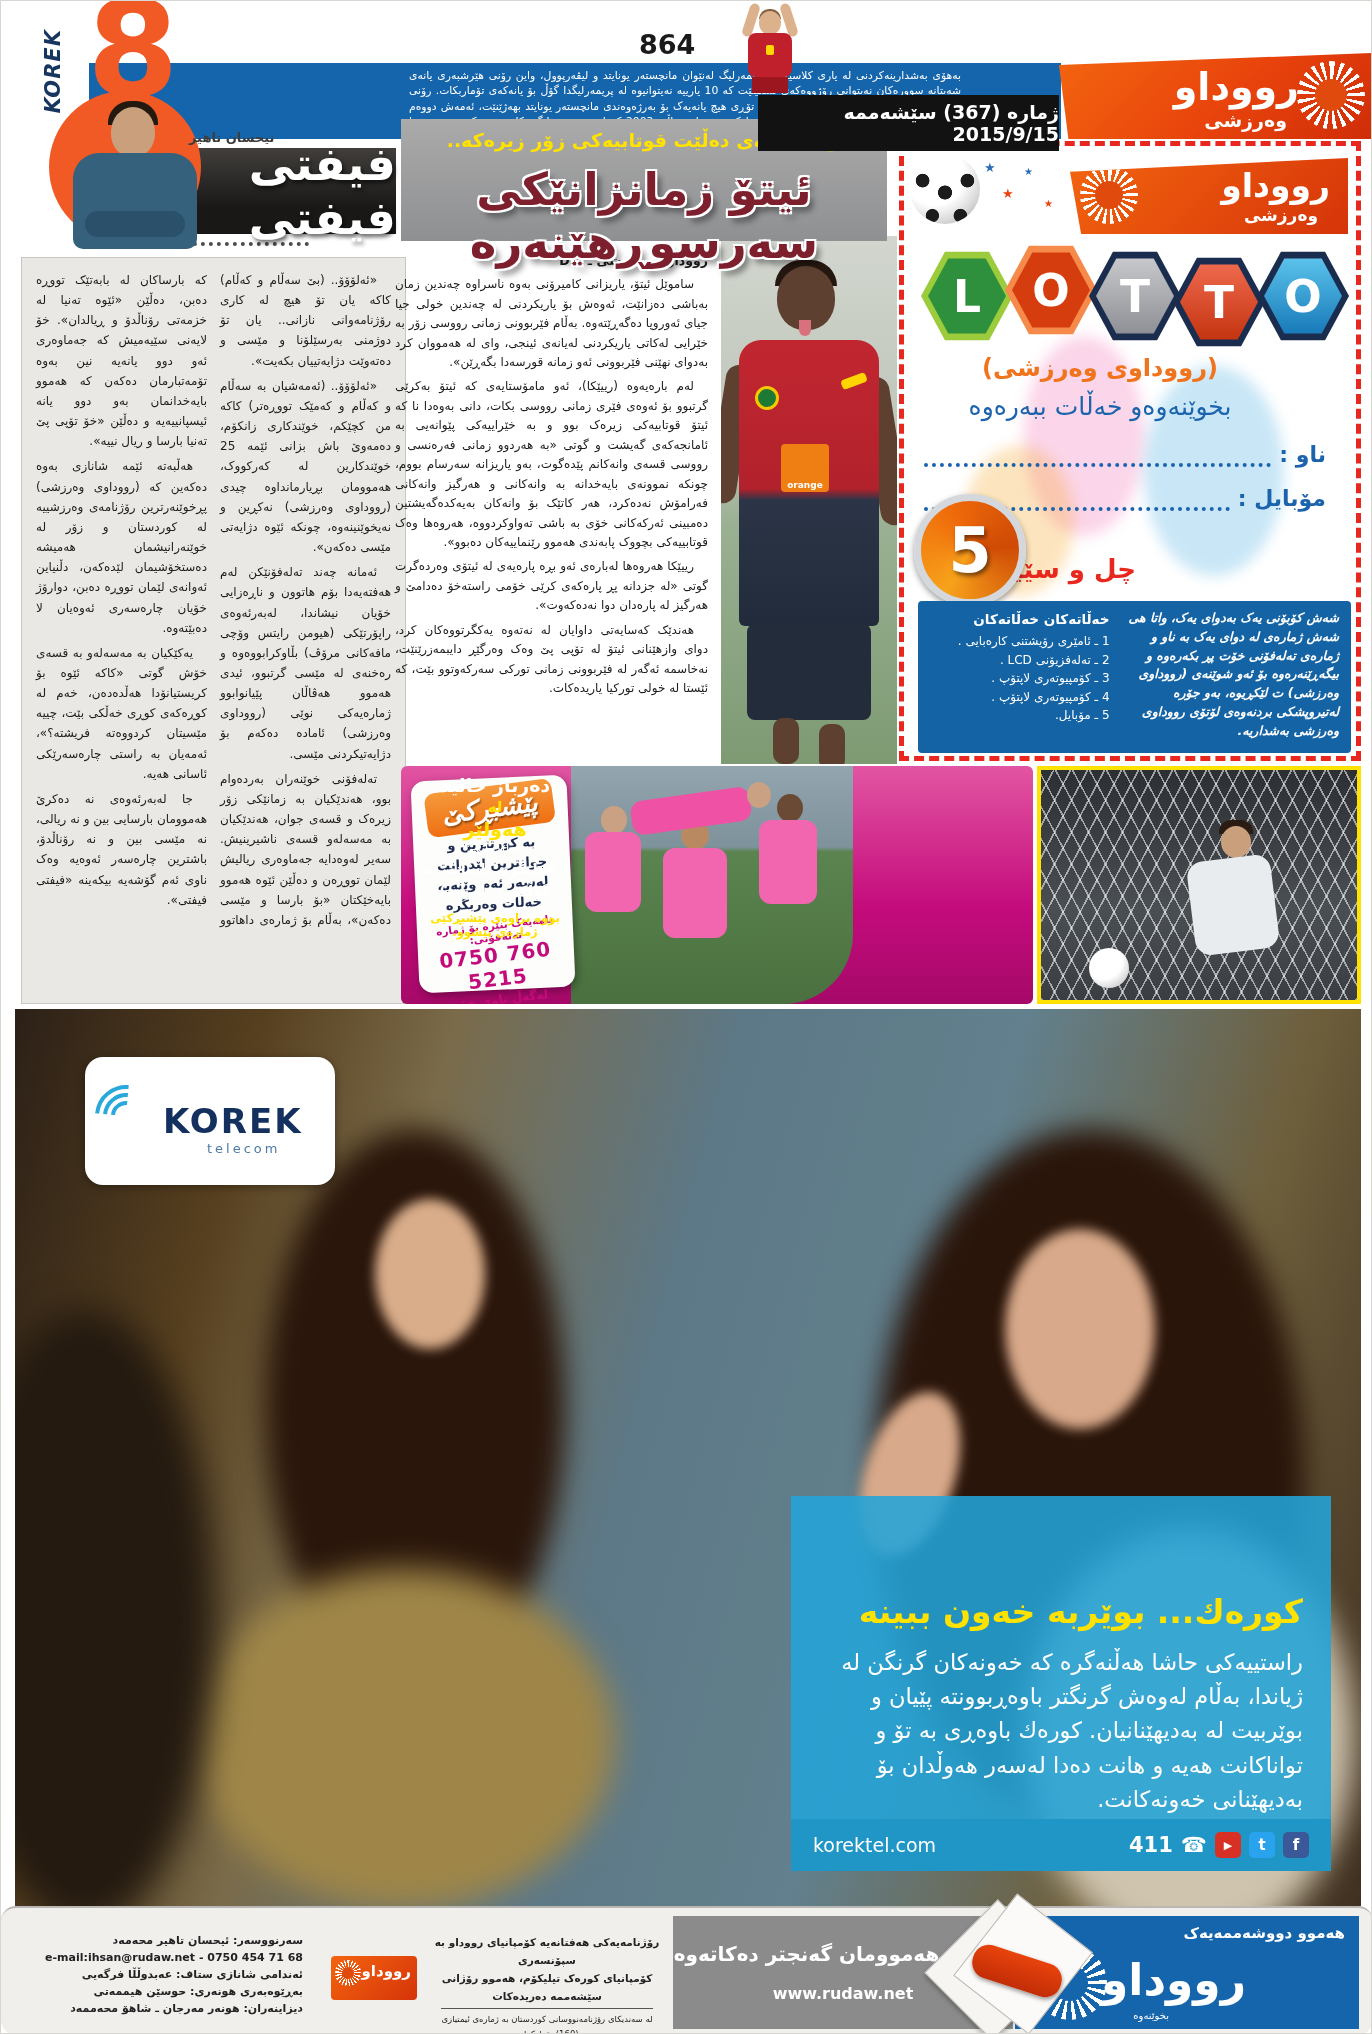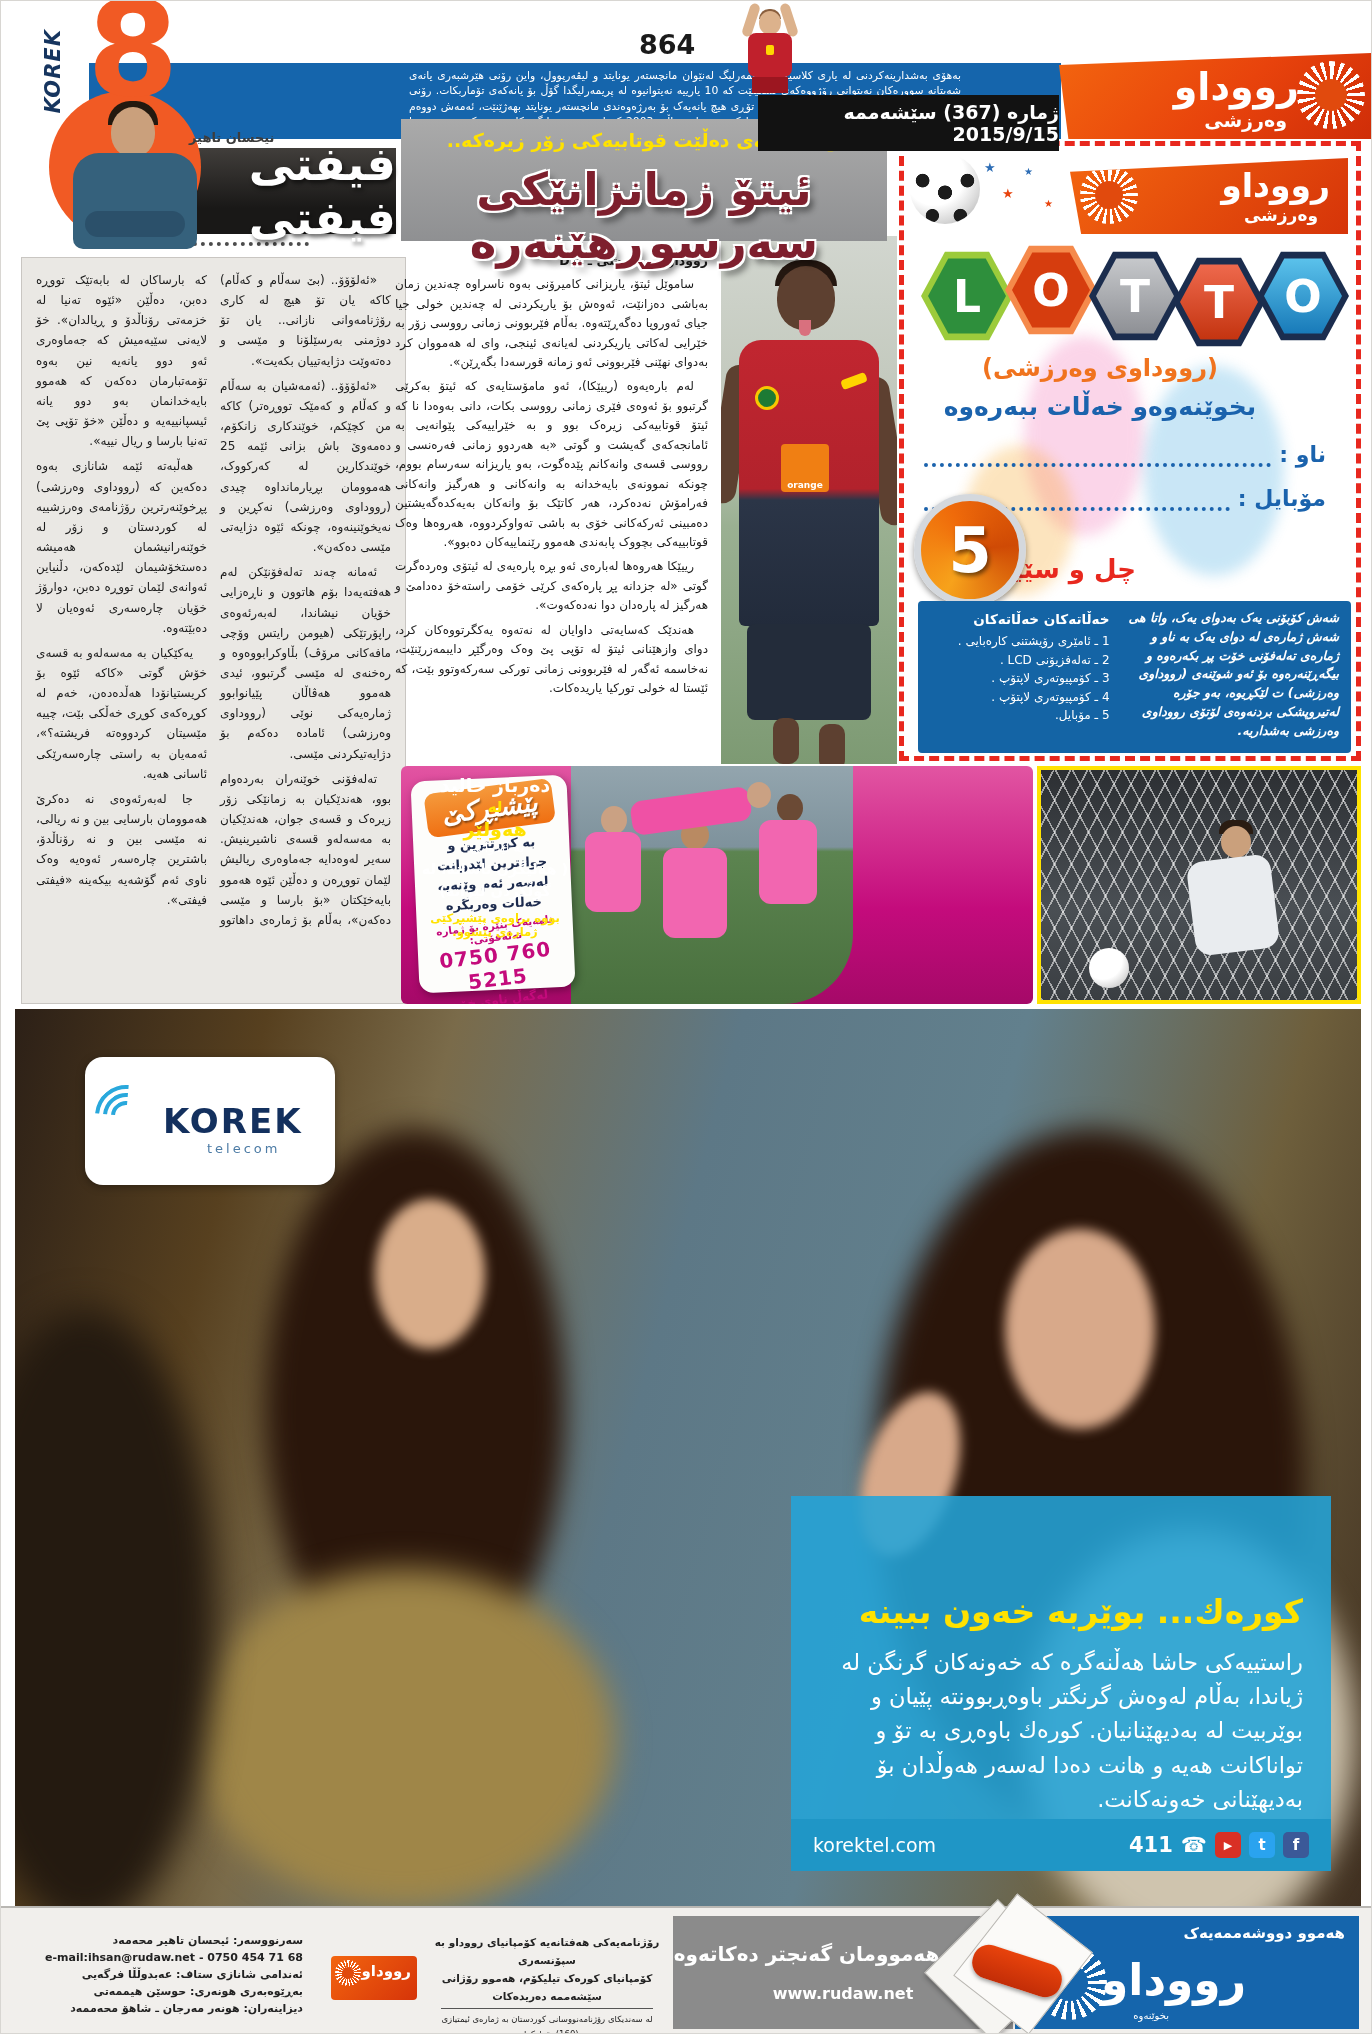--- a/index.html
+++ b/index.html
@@ -97,21 +97,21 @@
   .hex { position:relative; width:92px; height:92px; margin:0 -4px; display:flex; align-items:center; justify-content:center;
     clip-path:polygon(26% 2%,74% 2%,100% 50%,74% 98%,26% 98%,0 50%); }
   .hex .in { position:absolute; inset:7px; clip-path:polygon(26% 2%,74% 2%,100% 50%,74% 98%,26% 98%,0 50%);
     display:flex; align-items:center; justify-content:center; font-size:44px; font-weight:bold; color:#fff; font-family:"DejaVu Sans", sans-serif; }
   .hx1 { background:#9ccb3b; } .hx1 .in { background:#2e8f3c; }
   .hx2 { background:#f58a4b; transform:translateY(-6px);} .hx2 .in { background:#d63d0e; }
   .hx3 { background:#1b2d4e; } .hx3 .in { background:linear-gradient(180deg,#c7c9cc,#8d8f94); }
   .hx4 { background:#1b2d4e; transform:translateY(6px);} .hx4 .in { background:linear-gradient(180deg,#ef6a4e,#c3330f); }
   .hx5 { background:#1b2d4e; } .hx5 .in { background:linear-gradient(180deg,#5cc3ec,#1779b8); }
   .lotto-tag-orange { position:absolute; left:0; right:60px; top:208px; text-align:center; color:#f0731e; font-size:24px; font-weight:bold; }
-  .lotto-tag-blue { position:absolute; left:0; right:60px; top:246px; text-align:center; color:#1b63ad; font-size:25px; font-weight:bold; }
+  .lotto-tag-blue { position:absolute; left:0; right:60px; top:246px; text-align:center; color:#1b63ad; font-size:25px; font-weight:normal; }
   .form-row { position:absolute; right:30px; width:402px; display:flex; align-items:flex-end; gap:8px;
     color:#1b63ad; font-size:22px; font-weight:bold; }
   .form-row .dots { flex:1; border-bottom:4px dotted #1b63ad; height:20px; }
   .row-name { top:296px; } .row-mobile { top:340px; }
   .edition { position:absolute; right:220px; top:408px; color:#e8281e; font-size:26px; font-weight:bold; }
   .badge5 { position:absolute; left:10px; top:348px; width:112px; height:112px; border-radius:50%;
     border:7px solid #d4d8dd; box-shadow:0 3px 6px rgba(0,0,0,.4);
     background:conic-gradient(from 210deg,#f7a21b,#ef6a0a 35%,#cf4a05 65%,#f7a21b);
     display:flex; align-items:center; justify-content:center; color:#fff; font-size:62px; font-weight:bold;
     text-shadow:2px 3px 4px rgba(0,0,0,.5); direction:ltr; }
@@ -171,21 +171,21 @@
     justify-content:space-between; padding:0 22px; direction:ltr; }
   .ad-bar .site { color:#fff; font-size:19px; }
   .socials { display:flex; align-items:center; gap:8px; color:#fff; font-weight:bold; }
   .socials .num { font-size:21px; }
   .socials .ph { font-size:21px; }
   .sic { width:26px; height:26px; border-radius:5px; display:flex; align-items:center; justify-content:center;
     color:#fff; font-size:15px; font-weight:bold; }
   .yt { background:#d93025; font-size:11px; } .tw { background:#2aa3ef; } .fb { background:#3b5998; }
 
   
-  .footer { left:0; top:1905px; width:1372px; height:129px; background:#f1efec; border-top:2px solid #b9b7b3; z-index:4; }
+  .footer { left:0; top:1905px; width:1372px; height:129px; background:#f1efec; border-top:2px solid #b9b7b3; z-index:4;border-radius:15px; }
   .credits { position:absolute; right:1070px; left:40px; top:24px; font-size:11px; font-weight:bold; color:#222; line-height:1.55; text-align:right; direction:rtl; }
   .credits .em { direction:ltr; unicode-bidi:bidi-override; text-align:right; }
   .foot-logo { position:absolute; left:330px; top:48px; width:86px; height:44px;
     background:linear-gradient(135deg,#f3650f,#d63409); border-radius:4px; }
   .foot-logo .rays { position:absolute; left:4px; top:4px; width:26px; height:26px; --c:#e14a0d; }
   .foot-logo .t { position:absolute; right:6px; top:6px; color:#fff; font-weight:bold; font-size:15px; }
   .publisher { position:absolute; left:430px; top:26px; width:232px; font-size:10.5px; font-weight:bold; color:#222; text-align:center; line-height:1.7; }
   .publisher .sep { border-top:1px solid #555; margin:3px 10px; }
   .publisher .small { font-size:8.5px; font-weight:normal; }
   .gray-box { position:absolute; left:672px; top:8px; width:340px; height:113px; background:#8b8b8b; color:#fff; text-align:center; }

